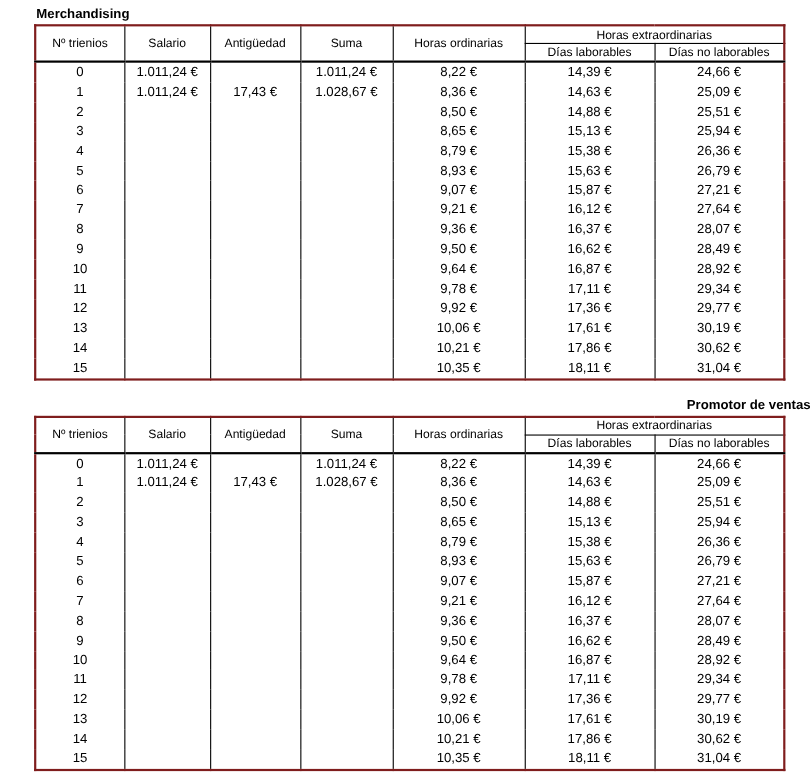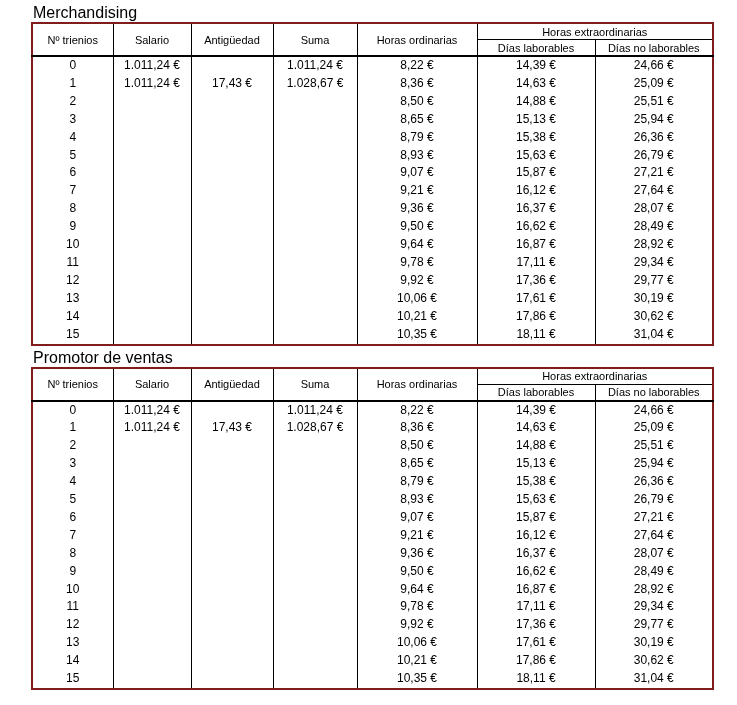--- a/index.html
+++ b/index.html
@@ -11,27 +11,29 @@
   }
   .page {
     width: 737px;
     height: 705px;
     box-sizing: border-box;
     padding: 4px 0 0 31px;
     background: #ffffff;
     overflow: hidden;
   }
   .table-title {
-    font-size: 16px;
+    font-size: 12px;
     line-height: 17px;
     margin: 0 0 1px 2px;
     white-space: nowrap;
+    font-weight: bold;
   }
   .block + .block .table-title {
-    margin-top: 3px;
+    margin-top: 14px;
+    text-align: right;
   }
   table.salary-table {
     border-collapse: collapse;
     table-layout: fixed;
     width: 681px;
     border: 2px solid #7f1d1d;
   }
   table.salary-table th {
     border: 1px solid #000000;
     font-weight: normal;

